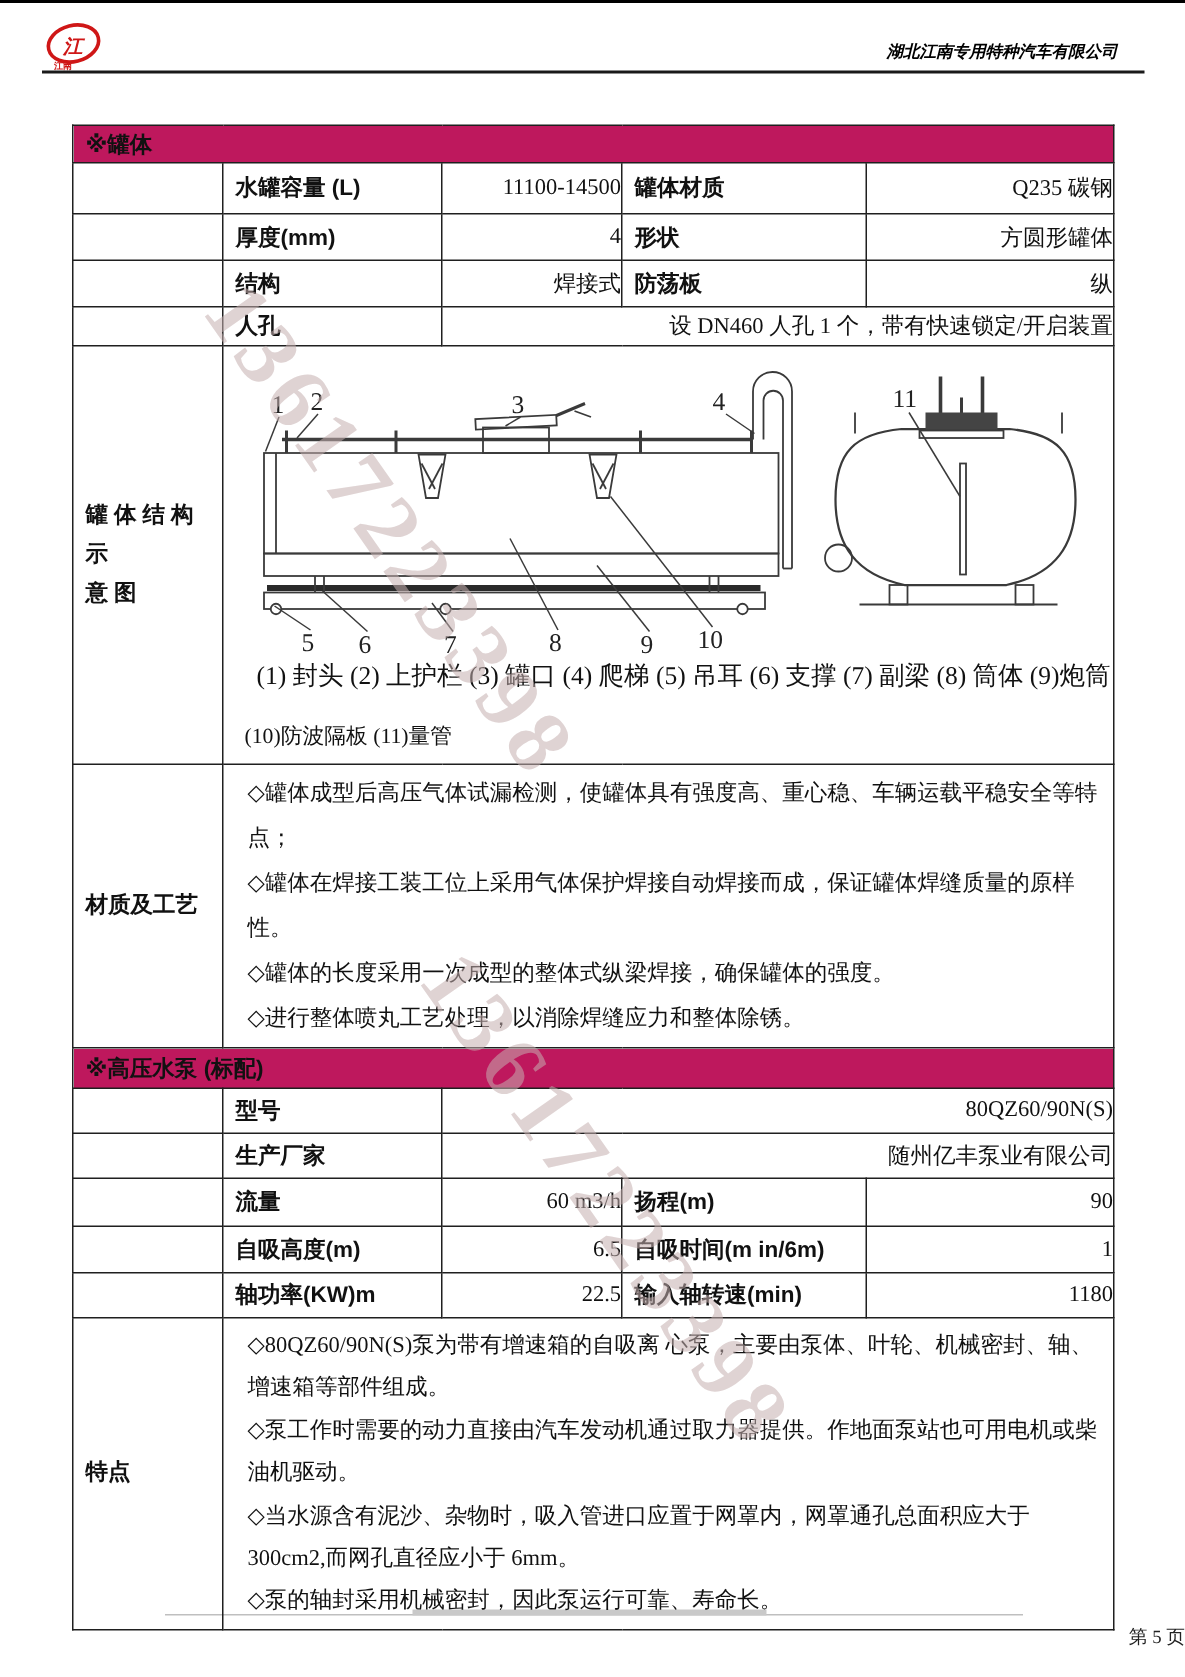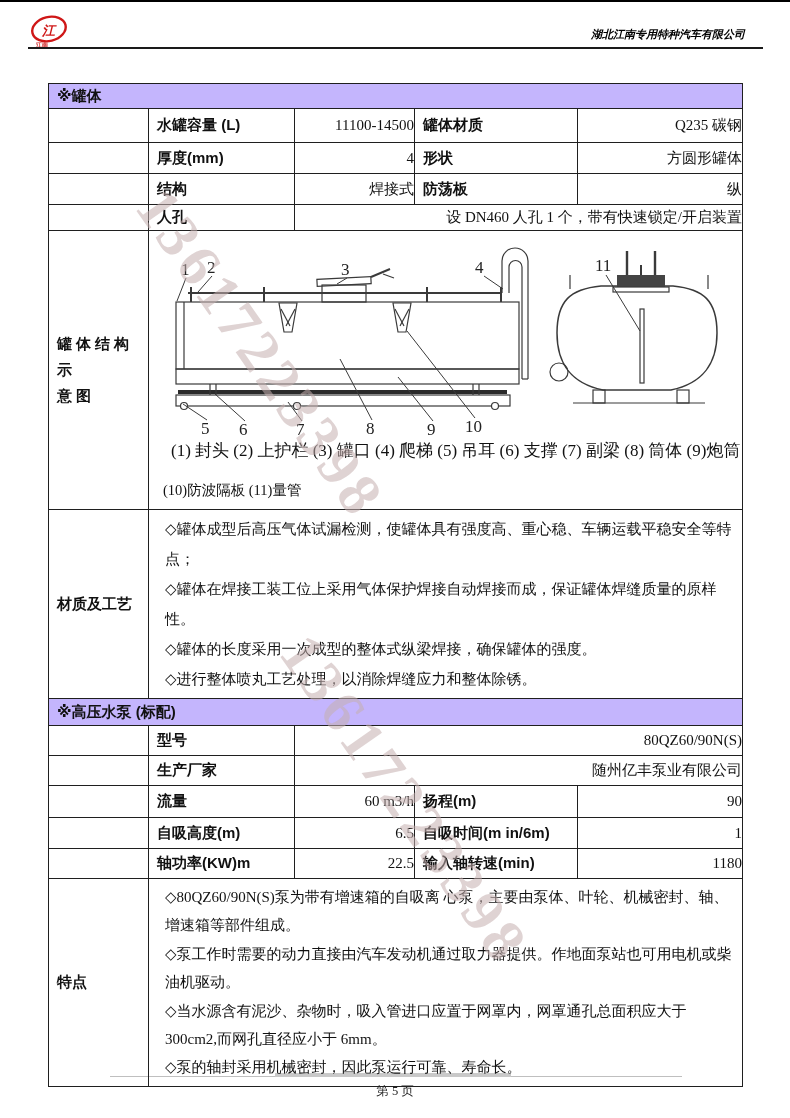--- a/index.html
+++ b/index.html
@@ -15,38 +15,38 @@
   .wm{position:absolute;white-space:nowrap;font-size:60px;font-weight:700;letter-spacing:5px;
       color:rgba(196,174,174,0.55);transform-origin:0 0;transform:rotate(55deg);z-index:6;
       pointer-events:none;font-family:"Liberation Serif","DejaVu Serif",serif;}
   .wm1{left:178px;top:176px;}
   .wm2{left:322px;top:622px;}
   
   table.spec{position:absolute;left:48px;top:83px;width:694px;border-collapse:collapse;
              table-layout:fixed;z-index:2;}
   table.spec td{border:1px solid #1f1f1f;font-size:15px;vertical-align:middle;
                 padding:0 0 0 8px;overflow:hidden;}
-  td.secbar{background:#c4b5fd;font-weight:700;font-family:"Liberation Sans","DejaVu Sans",sans-serif;
+  td.secbar{background:#be185d;font-weight:700;font-family:"Liberation Sans","DejaVu Sans",sans-serif;
             font-size:15px;padding-left:6px;}
   td.lbl{font-weight:700;font-family:"Liberation Sans","DejaVu Sans",sans-serif;}
   td.val{font-weight:400;text-align:right;}
   td.nopad{padding:0;}
   td.sidehead{font-weight:700;font-family:"Liberation Sans","DejaVu Sans",sans-serif;
               letter-spacing:4px;line-height:26px;}
   .bullets{padding:4px 6px 4px 8px;}
   .bullets div{line-height:30px;}
   .bullets.tight div{line-height:28.4px;}
   .diagwrap{position:relative;width:100%;height:278px;}
   .diagwrap svg{display:block;}
   .cap1{position:absolute;left:14px;top:208px;font-size:17px;}
   .cap2{position:absolute;left:6px;top:250px;font-size:14.5px;}
   
   .footline{position:absolute;left:110px;top:1076px;width:572px;height:1px;background:#bfbfbf;}
   .footseg{position:absolute;left:275px;top:1073px;width:236px;height:4px;background:#c9c9c9;}
-  .pageno{position:absolute;left:0;top:1083px;width:790px;text-align:center;font-size:12.5px;color:#222;}
+  .pageno{position:absolute;left:0;top:1083px;width:790px;text-align:right;font-size:12.5px;color:#222;}
   .logosub{position:absolute;left:36px;top:42px;display:flex;gap:2px;}
   .logosub span{font-size:6px;color:#cf1717;font-weight:700;line-height:6px;}
   svg text{font-family:"Liberation Serif","DejaVu Serif",serif;}
 </style>
 </head>
 <body>
 
 <div class="topline"></div>
 
 <div class="logo">

